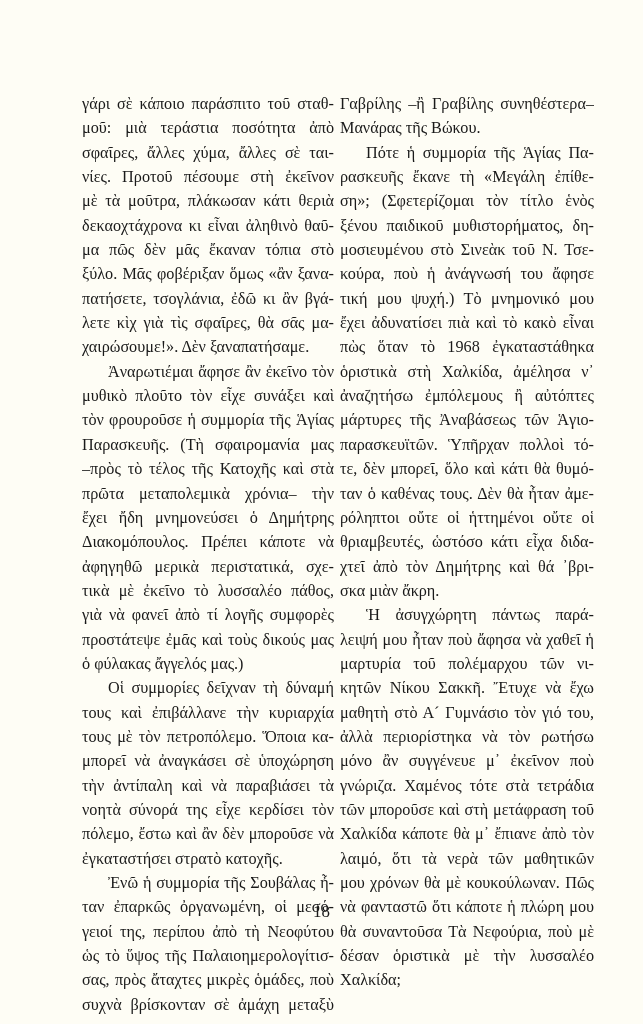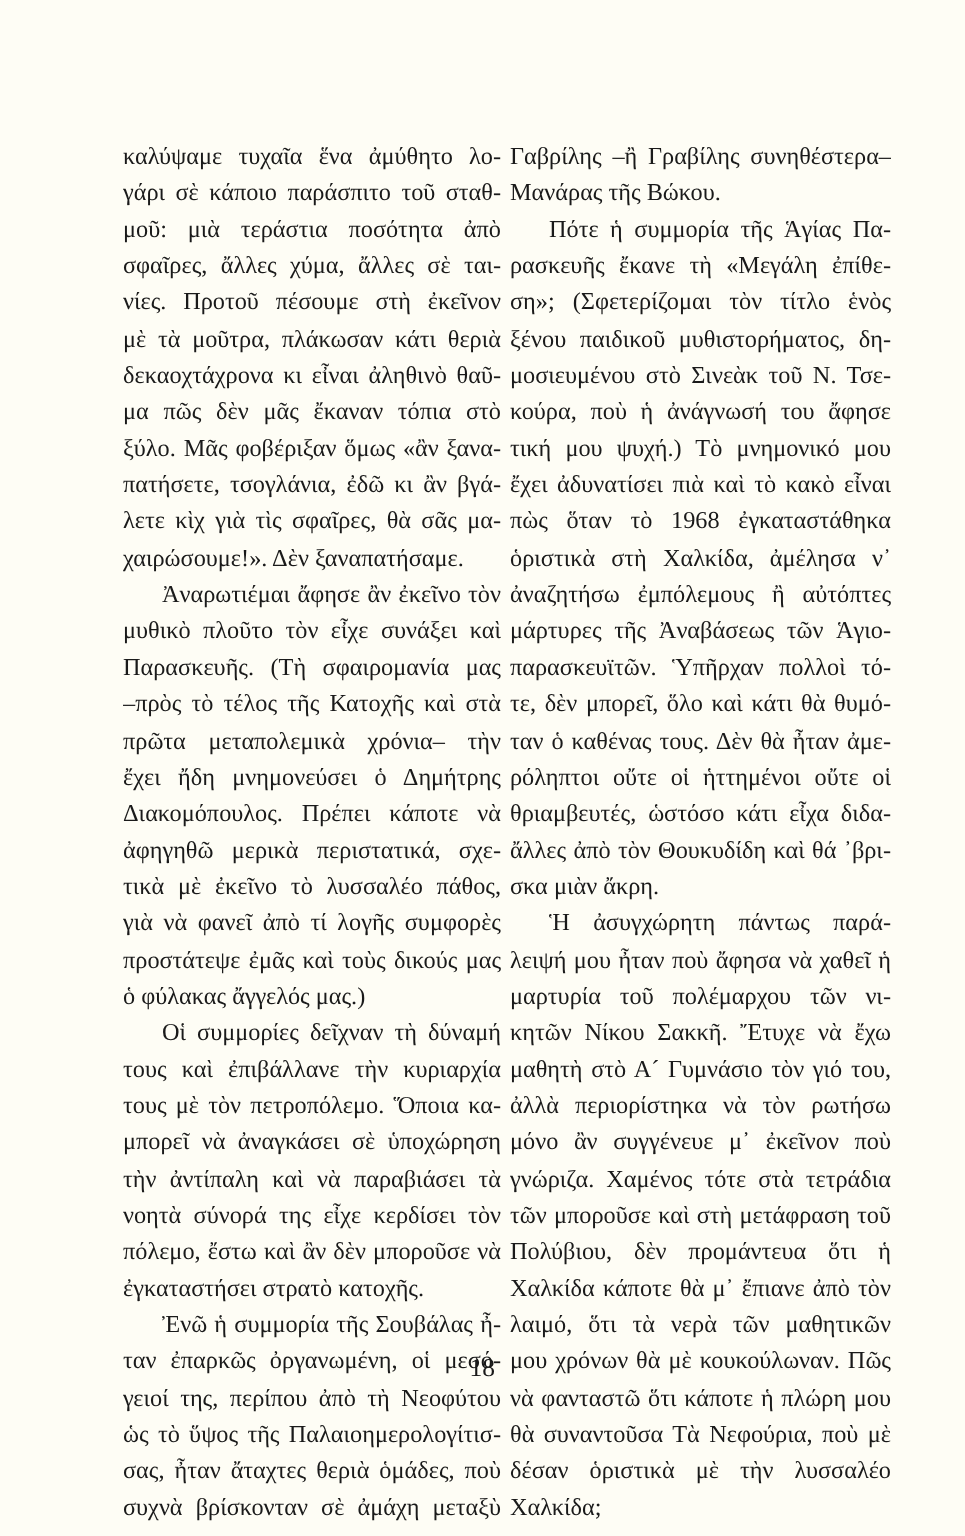--- a/index.html
+++ b/index.html
@@ -51,34 +51,34 @@
       text-align: center;
       font-size: 17px;
       line-height: 20px;
     }
   </style>
 </head>
 <body>
 
 <div class="page">
   <div class="column col-left" id="col-left">
-      <div class="line">καλύψαμε τυχαῖα ἕνα ἀμύθητο λο-</div>
       <div class="line">γάρι σὲ κάποιο παράσπιτο τοῦ σταθ-</div>
       <div class="line">μοῦ: μιὰ τεράστια ποσότητα ἀπὸ</div>
       <div class="line">σφαῖρες, ἄλλες χύμα, ἄλλες σὲ ται-</div>
       <div class="line">νίες. Προτοῦ πέσουμε στὴ ἐκεῖνον</div>
       <div class="line">μὲ τὰ μοῦτρα, πλάκωσαν κάτι θεριὰ</div>
       <div class="line">δεκαοχτάχρονα κι εἶναι ἀληθινὸ θαῦ-</div>
       <div class="line">μα πῶς δὲν μᾶς ἔκαναν τόπια στὸ</div>
       <div class="line">ξύλο. Μᾶς φοβέριξαν ὅμως «ἂν ξανα-</div>
       <div class="line">πατήσετε, τσογλάνια, ἐδῶ κι ἂν βγά-</div>
       <div class="line">λετε κὶχ γιὰ τὶς σφαῖρες, θὰ σᾶς μα-</div>
       <div class="line last">χαιρώσουμε!». Δὲν ξαναπατήσαμε.</div>
       <div class="line indent">Ἀναρωτιέμαι ἄφησε ἂν ἐκεῖνο τὸν</div>
       <div class="line">μυθικὸ πλοῦτο τὸν εἶχε συνάξει καὶ</div>
+      <div class="line">τὸν φρουροῦσε ἡ συμμορία τῆς Ἁγίας</div>
       <div class="line">Παρασκευῆς. (Τὴ σφαιρομανία μας</div>
       <div class="line">–πρὸς τὸ τέλος τῆς Κατοχῆς καὶ στὰ</div>
       <div class="line">πρῶτα μεταπολεμικὰ χρόνια– τὴν</div>
       <div class="line">ἔχει ἤδη μνημονεύσει ὁ Δημήτρης</div>
       <div class="line">Διακομόπουλος. Πρέπει κάποτε νὰ</div>
       <div class="line">ἀφηγηθῶ μερικὰ περιστατικά, σχε-</div>
       <div class="line">τικὰ μὲ ἐκεῖνο τὸ λυσσαλέο πάθος,</div>
       <div class="line">γιὰ νὰ φανεῖ ἀπὸ τί λογῆς συμφορὲς</div>
       <div class="line">προστάτεψε ἐμᾶς καὶ τοὺς δικούς μας</div>
       <div class="line last">ὁ φύλακας ἄγγελός μας.)</div>
@@ -87,21 +87,21 @@
       <div class="line">τους μὲ τὸν πετροπόλεμο. Ὅποια κα-</div>
       <div class="line">μπορεῖ νὰ ἀναγκάσει σὲ ὑποχώρηση</div>
       <div class="line">τὴν ἀντίπαλη καὶ νὰ παραβιάσει τὰ</div>
       <div class="line">νοητὰ σύνορά της εἶχε κερδίσει τὸν</div>
       <div class="line">πόλεμο, ἔστω καὶ ἂν δὲν μποροῦσε νὰ</div>
       <div class="line last">ἐγκαταστήσει στρατὸ κατοχῆς.</div>
       <div class="line indent">Ἐνῶ ἡ συμμορία τῆς Σουβάλας ἦ-</div>
       <div class="line">ταν ἐπαρκῶς ὀργανωμένη, οἱ μεσό-</div>
       <div class="line">γειοί της, περίπου ἀπὸ τὴ Νεοφύτου</div>
       <div class="line">ὡς τὸ ὕψος τῆς Παλαιοημερολογίτισ-</div>
-      <div class="line">σας, ἦταν ἄταχτες θεριὰ ὁμάδες, ποὺ</div>
+      <div class="line">σας, πρὸς ἄταχτες μικρὲς ὁμάδες, ποὺ</div>
       <div class="line">συχνὰ βρίσκονταν σὲ ἀμάχη μεταξὺ</div>
     </div>
   <div class="column col-right" id="col-right">
       <div class="line">Γαβρίλης –ἢ Γραβίλης συνηθέστερα–</div>
       <div class="line last">Μανάρας τῆς Βώκου.</div>
       <div class="line indent">Πότε ἡ συμμορία τῆς Ἁγίας Πα-</div>
       <div class="line">ρασκευῆς ἔκανε τὴ «Μεγάλη ἐπίθε-</div>
       <div class="line">ση»; (Σφετερίζομαι τὸν τίτλο ἑνὸς</div>
       <div class="line">ξένου παιδικοῦ μυθιστορήματος, δη-</div>
       <div class="line"><span>μοσιευμένου στὸ </span><span class="it">Σινεὰκ</span><span> τοῦ Ν. Τσε-</span></div>
@@ -110,32 +110,31 @@
       <div class="line">ἔχει ἀδυνατίσει πιὰ καὶ τὸ κακὸ εἶναι</div>
       <div class="line">πὼς ὅταν τὸ 1968 ἐγκαταστάθηκα</div>
       <div class="line">ὁριστικὰ στὴ Χαλκίδα, ἀμέλησα ν᾽</div>
       <div class="line">ἀναζητήσω ἐμπόλεμους ἢ αὐτόπτες</div>
       <div class="line">μάρτυρες τῆς Ἀναβάσεως τῶν Ἁγιο-</div>
       <div class="line">παρασκευϊτῶν. Ὑπῆρχαν πολλοὶ τό-</div>
       <div class="line">τε, δὲν μπορεῖ, ὅλο καὶ κάτι θὰ θυμό-</div>
       <div class="line">ταν ὁ καθένας τους. Δὲν θὰ ἦταν ἀμε-</div>
       <div class="line">ρόληπτοι οὔτε οἱ ἡττημένοι οὔτε οἱ</div>
       <div class="line">θριαμβευτές, ὡστόσο κάτι εἶχα διδα-</div>
-      <div class="line">ἄλλες ἀπὸ τὸν Θουκυδίδη καὶ θά ᾽βρι-</div>
+      <div class="line">χτεῖ ἀπὸ τὸν Δημήτρης καὶ θά ᾽βρι-</div>
       <div class="line last">σκα μιὰν ἄκρη.</div>
       <div class="line indent">Ἡ ἀσυγχώρητη πάντως παρά-</div>
       <div class="line">λειψή μου ἦταν ποὺ ἄφησα νὰ χαθεῖ ἡ</div>
       <div class="line">μαρτυρία τοῦ πολέμαρχου τῶν νι-</div>
       <div class="line">κητῶν Νίκου Σακκῆ. Ἔτυχε νὰ ἔχω</div>
       <div class="line">μαθητὴ στὸ Α´ Γυμνάσιο τὸν γιό του,</div>
       <div class="line">ἀλλὰ περιορίστηκα νὰ τὸν ρωτήσω</div>
       <div class="line">μόνο ἂν συγγένευε μ᾽ ἐκεῖνον ποὺ</div>
       <div class="line">γνώριζα. Χαμένος τότε στὰ τετράδια</div>
       <div class="line">τῶν μποροῦσε καὶ στὴ μετάφραση τοῦ</div>
-      <div class="line">Πολύβιου, δὲν προμάντευα ὅτι ἡ</div>
       <div class="line">Χαλκίδα κάποτε θὰ μ᾽ ἔπιανε ἀπὸ τὸν</div>
       <div class="line">λαιμό, ὅτι τὰ νερὰ τῶν μαθητικῶν</div>
       <div class="line">μου χρόνων θὰ μὲ κουκούλωναν. Πῶς</div>
       <div class="line">νὰ φανταστῶ ὅτι κάποτε ἡ πλώρη μου</div>
       <div class="line"><span>θὰ συναντοῦσα </span><span class="it">Τὰ Νεφούρια</span><span>, ποὺ μὲ</span></div>
       <div class="line">δέσαν ὁριστικὰ μὲ τὴν λυσσαλέο</div>
       <div class="line last">Χαλκίδα;</div>
     </div>
   <div class="page-number">18</div>
 </div>

